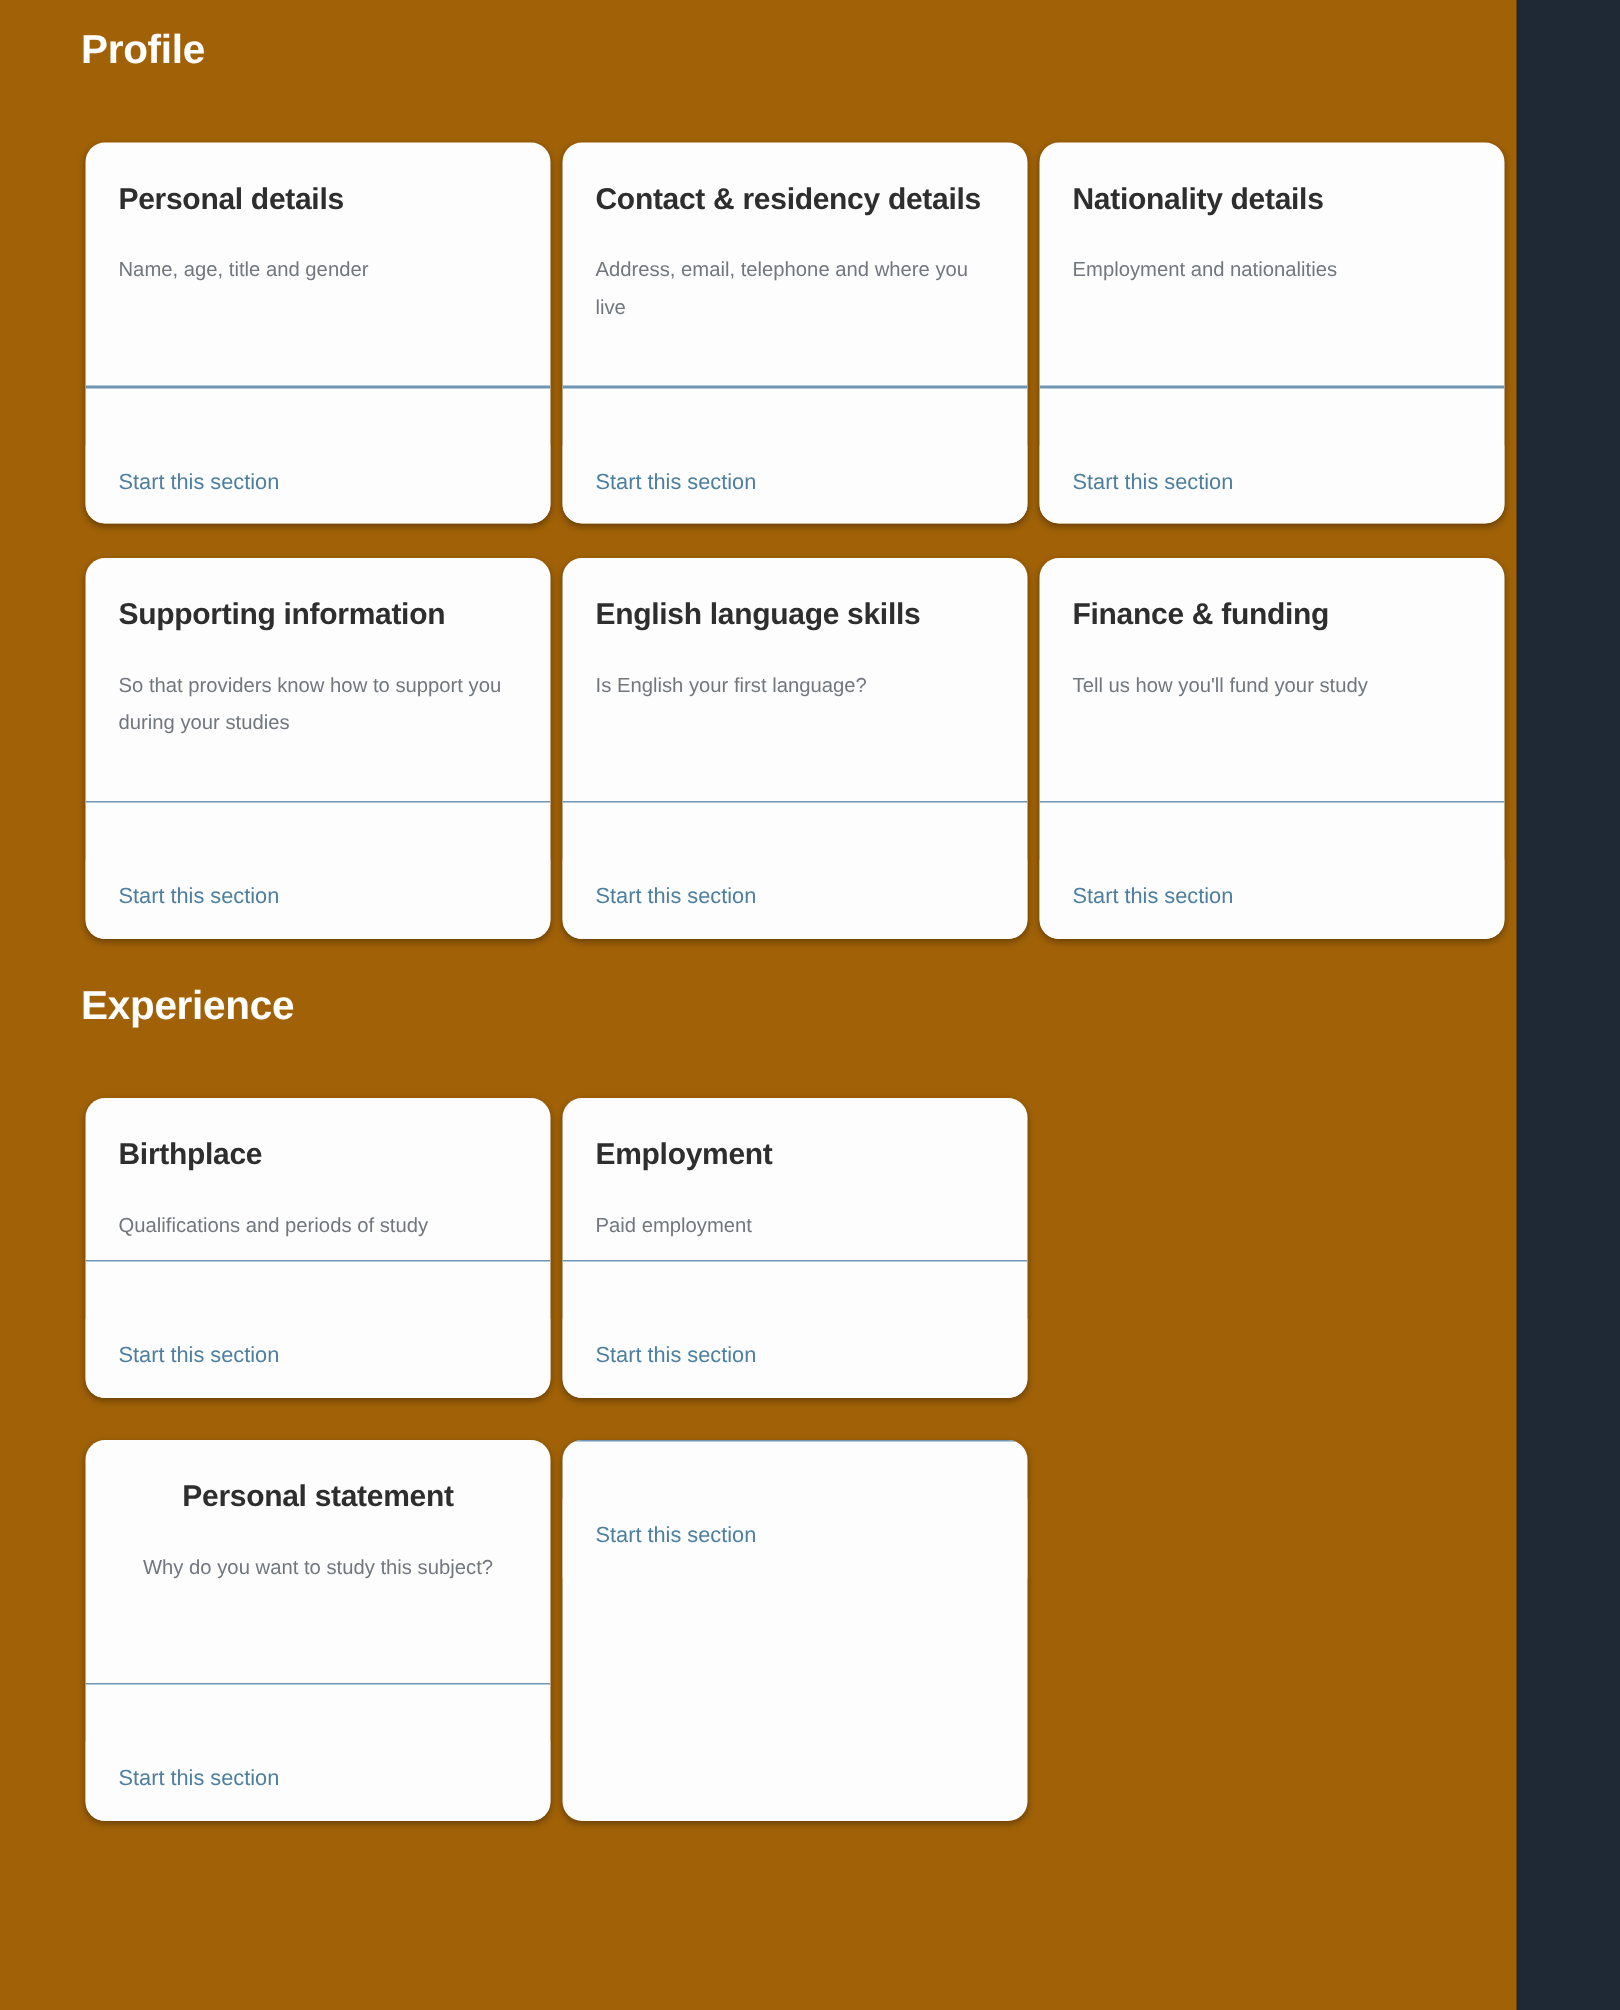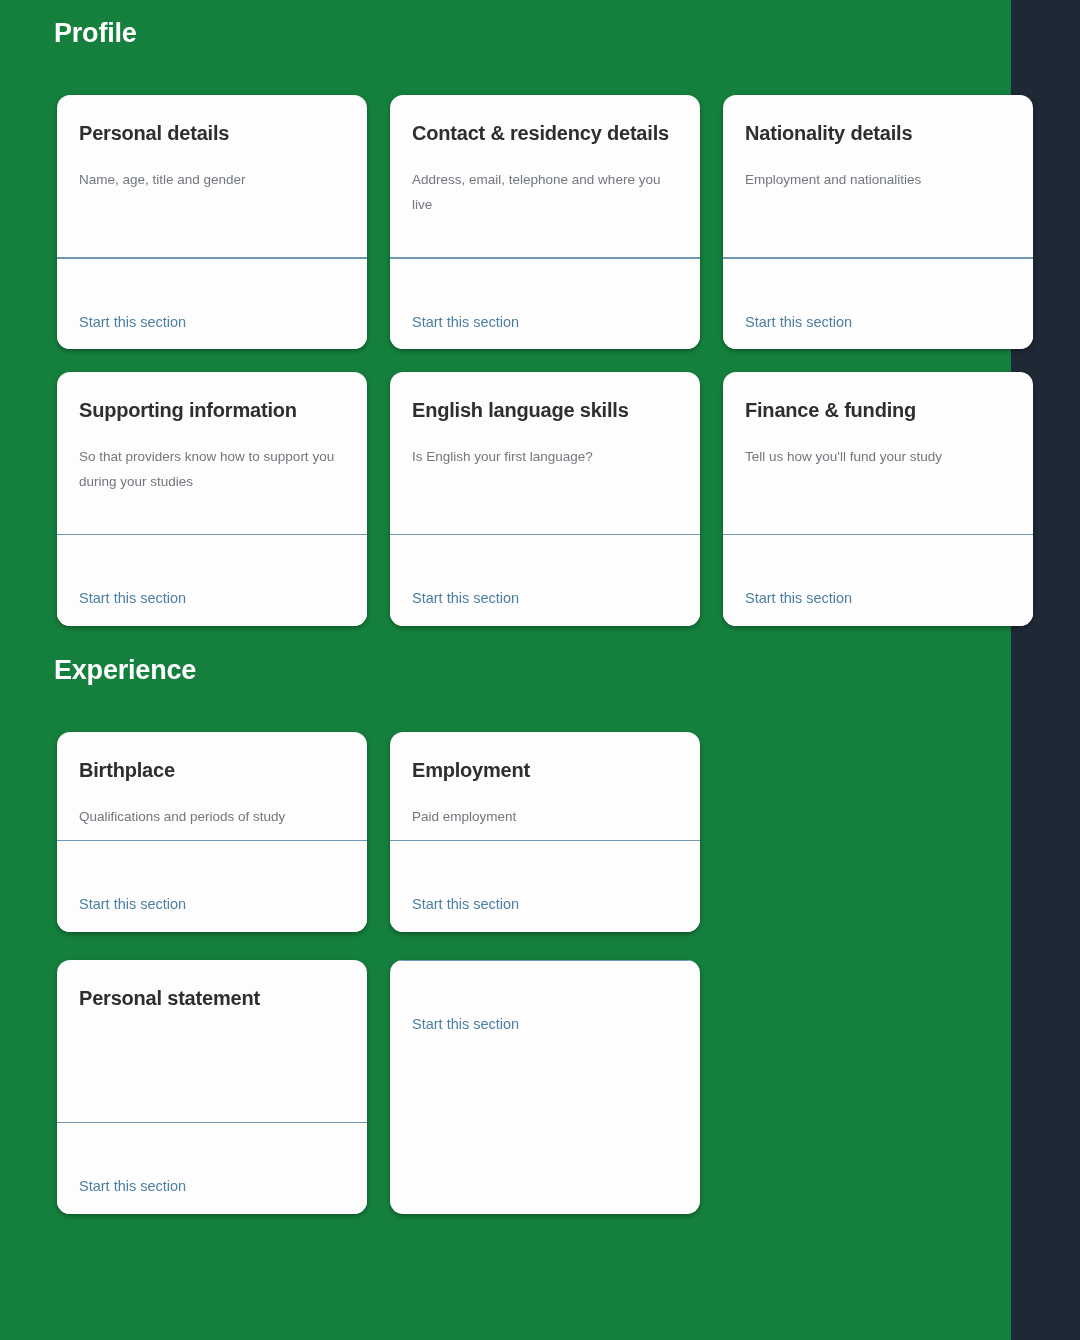--- a/index.html
+++ b/index.html
@@ -8,21 +8,21 @@
     width: 1080px;
     height: 1340px;
     background: #1f2835;
     font-family: "Liberation Sans", sans-serif;
     overflow: hidden;
   }
 
   .page {
     width: 1011px;
     height: 1340px;
-    background: #15803d;
+    background: #a16207;
     position: relative;
     padding: 0;
   }
 
   .section {
     width: 100%;
   }
 
   .section-heading {
     color: #ffffff;
@@ -37,21 +37,21 @@
 
   #section-experience { padding-top: 29px; }
   #section-experience .section-heading { margin-bottom: 46px; }
 
   #section-statement { padding-top: 28px; }
   #section-statement .section-heading { margin-bottom: 47px; }
 
   .card-grid {
     display: flex;
     flex-wrap: wrap;
-    gap: 23px 23px;
+    gap: 23px 8px;
     padding-left: 57px;
     width: 1080px;
   }
 
   .card {
     width: 310px;
     background: #fdfdfd;
     border-radius: 13px;
     display: flex;
     flex-direction: column;
@@ -96,21 +96,21 @@
     color: #4d7fa0;
     font-size: 14.5px;
     text-decoration: none;
     display: inline-block;
     line-height: 1.2;
   }
 
   
   .profile-row .card-body { min-height: 162px; }
   .experience-row .card-body { min-height: 86px; }
-  .statement-row .card-body { min-height: 162px; }
+  .statement-row .card-body { min-height: 162px; text-align: center; }
 </style>
 </head>
 <body>
 
 <div class="page">
 
   <section class="section" id="section-profile">
     <h2 class="section-heading">Profile</h2>
     <div class="card-grid profile-row">
 
@@ -211,20 +211,21 @@
 
     </div>
   </section>
 
   <section class="section" id="section-statement">
     <div class="card-grid statement-row">
 
       <div class="card">
         <div class="card-body">
           <div class="card-title">Personal statement</div>
+          <div class="card-desc">Why do you want to study this subject?</div>
         </div>
         <div class="card-divider"></div>
         <div class="card-footer">
           <a class="card-link" href="#">Start this section</a>
         </div>
       </div>
 
       <div class="card">
         <div class="card-divider"></div>
         <div class="card-footer">

